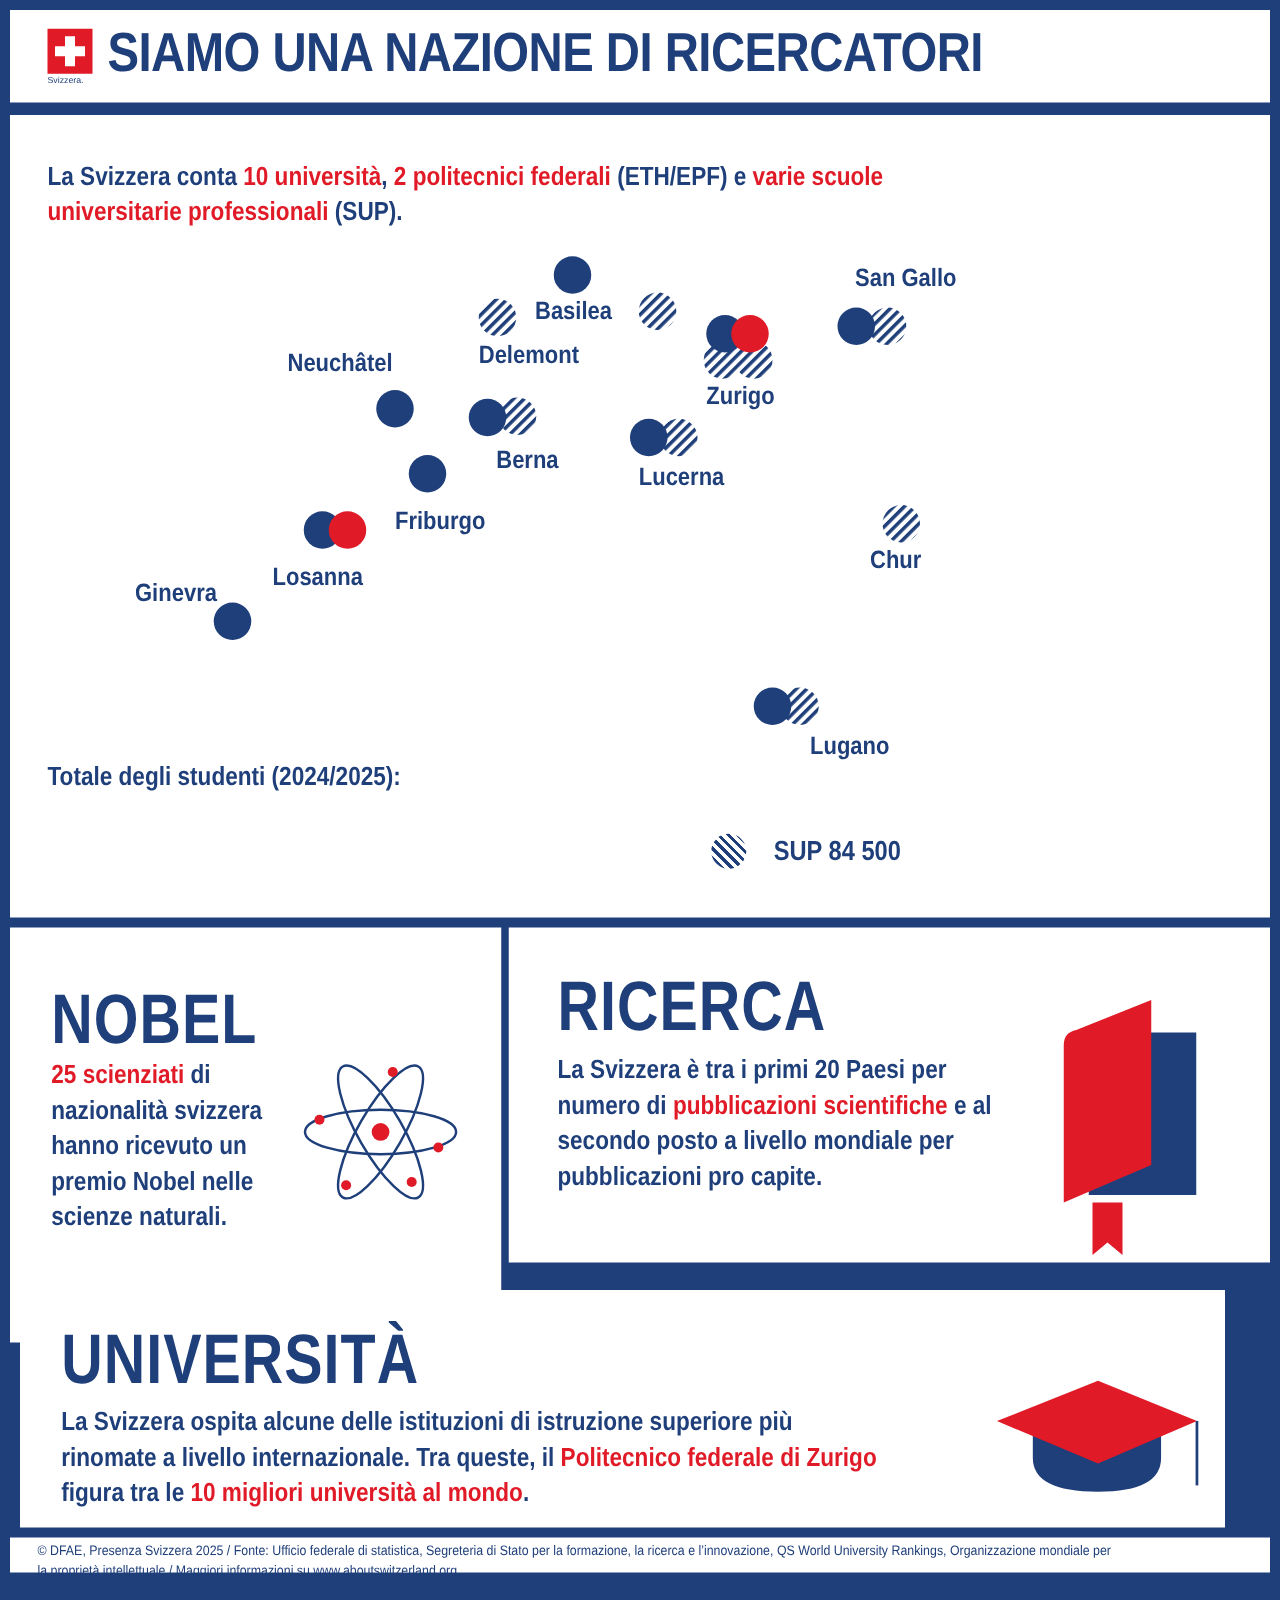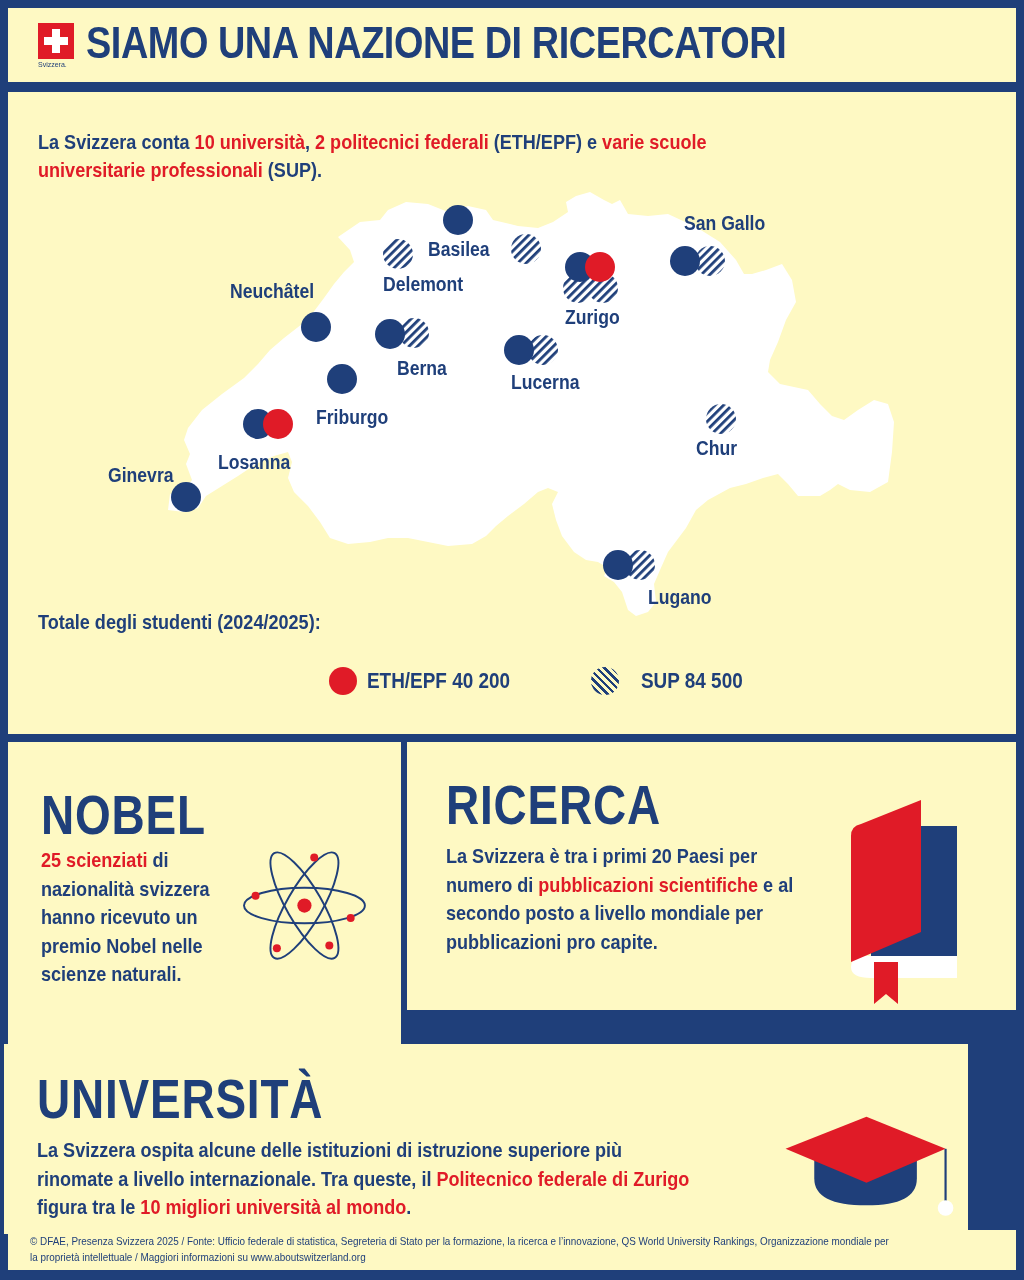--- a/index.html
+++ b/index.html
@@ -1,18 +1,18 @@
 <!DOCTYPE html>
 <html><head>
 <meta charset="utf-8">
 <style>
   * { box-sizing: border-box; margin: 0; padding: 0; }
   html, body { width: 1024px; height: 1280px; overflow: hidden; }
   body { background: #1f3f7a; font-family: "Liberation Sans", sans-serif; color: #1f3f7a; position: relative; }
-  .panel { position: absolute; background: #fef9c3; }
+  .panel { position: absolute; background: #ffffff; }
   .cond { font-family: "Liberation Sans", sans-serif; font-weight: bold; transform-origin: 0 0; white-space: nowrap; }
   .red { color: #e01b27; }
   .navy { color: #1f3f7a; }
 
   
   #header { left: 8px; top: 8px; width: 1008px; height: 74px; }
   #logo { position: absolute; left: 30px; top: 15px; width: 36px; height: 36px; background: #e01b27; }
   #logo .v { position: absolute; left: 14px; top: 6px; width: 8px; height: 24px; background: #fff; }
   #logo .h { position: absolute; left: 6px; top: 14px; width: 24px; height: 8px; background: #fff; }
   #logo-text { position: absolute; left: 30px; top: 53px; font-size: 7px; color: #1f3f7a; }
@@ -25,22 +25,22 @@
   .city { position: absolute; font-size: 20px; font-weight: bold; color: #1f3f7a; transform: scaleX(0.88); transform-origin: 0 0; white-space: nowrap; }
   #students-title { position: absolute; left: 30px; top: 518px; font-size: 21px; transform: scaleX(0.86); }
   .legend-item { position: absolute; top: 574px; height: 30px; display: flex; align-items: center; }
   .legend-dot { width: 28px; height: 28px; border-radius: 50%; }
   .legend-label { font-size: 22px; font-weight: bold; margin-left: 10px; transform: scaleX(0.86); transform-origin: 0 50%; white-space: nowrap; }
   .hatch { background: repeating-linear-gradient(45deg, #1f3f7a 0 2.5px, transparent 2.5px 5.5px); }
 
   
   #nobel-panel { left: 8px; top: 742px; width: 393px; height: 332px; }
   #ricerca-panel { left: 407px; top: 742px; width: 609px; height: 268px; }
-  #uni-panel { left: 4px; top: 1032px; width: 964px; height: 190px; margin-top: 12px; }
-  #footer-panel { left: 8px; top: 1230px; width: 1008px; height: 40px; }
+  #uni-panel { left: 16px; top: 1032px; width: 964px; height: 190px; }
+  #footer-panel { left: 8px; top: 1230px; width: 1008px; height: 28px; }
 
   .big-h { position: absolute; font-size: 56px; font-weight: bold; transform: scaleX(0.82); transform-origin: 0 0; white-space: nowrap; letter-spacing: 1px; }
   .body-t { position: absolute; font-size: 21px; font-weight: bold; line-height: 28.5px; transform: scaleX(0.86); transform-origin: 0 0; white-space: nowrap; }
   #footer-text { position: absolute; left: 22px; top: 3px; font-size: 11px; line-height: 16px; color: #1f3f7a; transform: scaleX(0.9); transform-origin: 0 0; white-space: nowrap; }
 </style>
 </head>
 <body>
 
 <div class="panel" id="header">
   <div id="logo">
@@ -113,25 +113,21 @@
       <div class="city" style="left: 503px; top: 279px;">Lucerna</div>
       <div class="city" style="left: 308px; top: 314px;">Friburgo</div>
       <div class="city" style="left: 210px; top: 359px;">Losanna</div>
       <div class="city" style="left: 100px; top: 372px;">Ginevra</div>
       <div class="city" style="left: 688px; top: 345px;">Chur</div>
       <div class="city" style="left: 640px; top: 494px;">Lugano</div>
     </div>
 
   <div id="students-title" class="cond">Totale degli studenti (2024/2025):</div>
 
-  <div class="legend-item" style="left:321px;">
-    <div class="legend-dot" style="background:#e01b27;"></div>
-    <div class="legend-label">ETH/EPF 40 200</div>
-  </div>
-  <div class="legend-item" style="left:583px;">
+  <div class="legend-item" style="left:561px;">
     <div class="legend-dot hatch"></div>
     <div class="legend-label" style="margin-left:22px;">SUP 84 500</div>
   </div>
 </div>
 
 <div class="panel" id="nobel-panel">
   <div class="big-h" style="left:33px; top:40px;">NOBEL</div>
   <div class="body-t" style="left:33px; top:104px;">
       <div><span class="red">25 scienziati</span><span class="navy"> di</span></div>
       <div><span class="navy">nazionalità svizzera</span></div>

